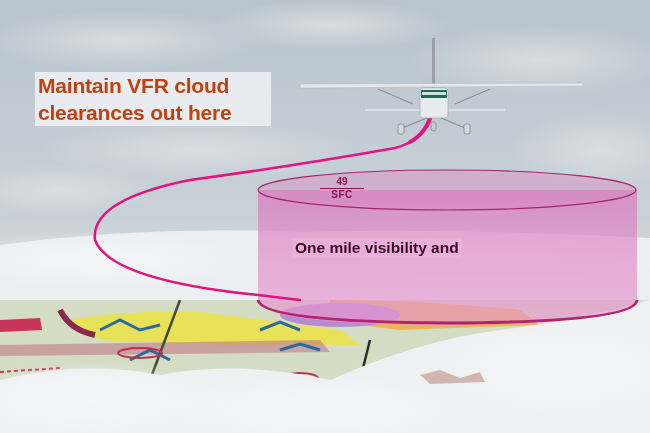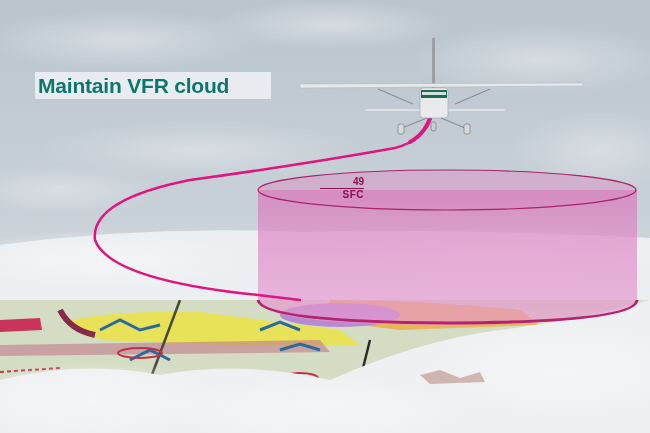--- a/index.html
+++ b/index.html
@@ -3,26 +3,26 @@
   <meta charset="utf-8">
   <style>
     html, body { margin: 0; padding: 0; }
     body { width: 650px; height: 433px; overflow: hidden; font-family: "Liberation Sans", sans-serif; }
     .scene {
       position: relative; width: 650px; height: 433px; overflow: hidden;
       background: linear-gradient(180deg, #b9c4cd 0%, #c3ccd4 30%, #c9d1d8 50%, #cfd6dc 58%, #d9dde0 64%);
     }
     .sky-texture { position: absolute; left:0; top:0; width:650px; height:433px; }
     .callout {
-      position: absolute; background: rgba(236,239,242,0.92); color: #0f766e;
+      position: absolute; background: rgba(236,239,242,0.92); color: #c2410c;
       font-weight: bold; font-family: "Liberation Sans", sans-serif;
     }
     .callout-outer { left: 35px; top: 72px; width: 230px; padding: 0 3px; font-size: 21px; line-height: 27px; letter-spacing: -0.2px; }
     .callout-inner { left: 292px; top: 238px; padding: 0 3px; font-size: 15.5px; line-height: 20px; color: #3a0a2a; background: rgba(240,180,220,0.55); }
-    .fl-label { position: absolute; left: 320px; top: 177px; width: 44px; text-align: right; color: #8a1250; font-weight: bold; font-size: 10px; line-height: 10px; font-family: "Liberation Sans", sans-serif; }
+    .fl-label { position: absolute; left: 320px; top: 177px; width: 44px; text-align: center; color: #8a1250; font-weight: bold; font-size: 10px; line-height: 10px; font-family: "Liberation Sans", sans-serif; }
     .fl-label .top { border-bottom: 1.5px solid #8a1250; padding-bottom: 1px; display: block; }
     .fl-label .bot { display: block; padding-top: 1px; letter-spacing: 0.5px; }
   </style>
 </head>
 <body>
 
 <div class="scene">
 
   <svg class="sky-texture" width="650" height="433" viewBox="0 0 650 433">
     <defs>
@@ -113,18 +113,20 @@
     </g>
   </svg>
 
   <div class="fl-label">
     <span class="top">49</span>
     <span class="bot">SFC</span>
   </div>
 
   <div class="callout callout-outer">
     <div>Maintain VFR cloud</div>
+    <div>clearances out here</div>
   </div>
 
   <div class="callout callout-inner">
+    <div>One mile visibility and</div>
   </div>
 
 </div>
 
 </body></html>

